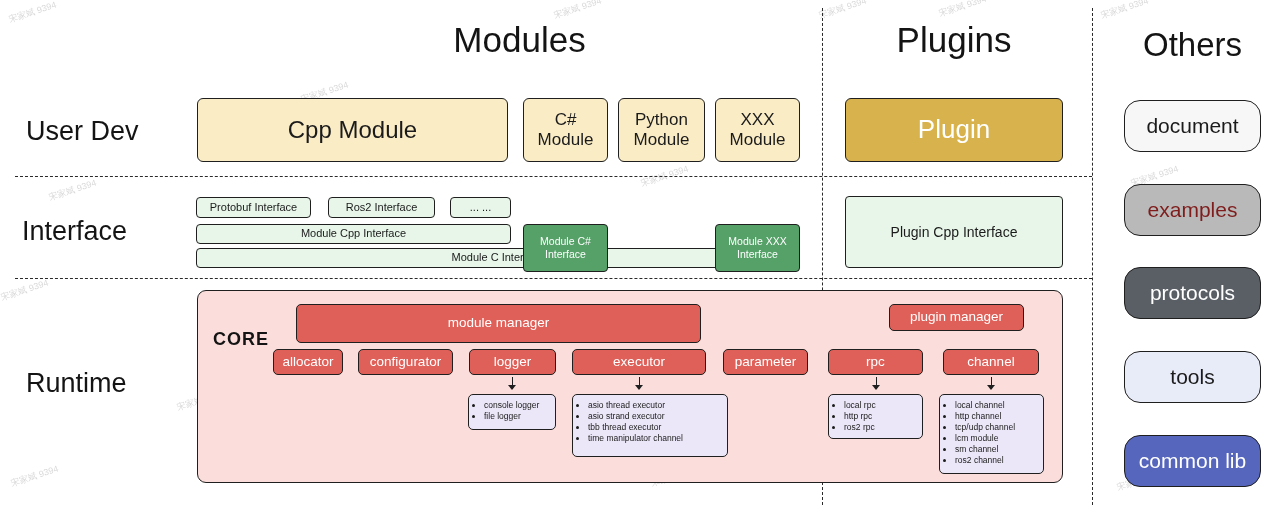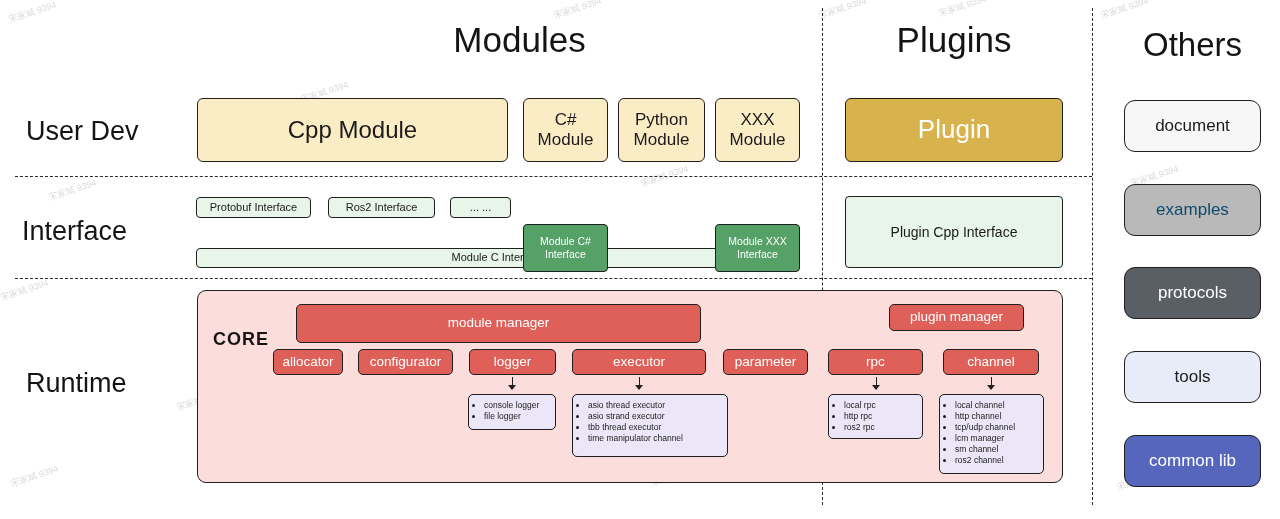--- a/index.html
+++ b/index.html
@@ -35,21 +35,21 @@
   .red{background:var(--red); color:#fff; border-radius:5px; font-size:13.5px;}
   .impl{background:var(--lavender); border:1.2px solid #1f1f1f; border-radius:5px;
         display:block; text-align:left;}
   .impl ul{margin:0; padding:5px 3px 3px 15px; list-style:disc;}
   .impl li{font-size:8.5px; line-height:11px; color:#1b1b1b;}
   .pill{font-size:11px;}
   .giface{font-size:10.5px; padding:2px;margin-top:28px;}
   .arrow{position:absolute; width:0; height:12px; border-left:1.6px solid #1f1f1f;}
   .arrow::after{content:""; position:absolute; bottom:-5px; left:-4.8px; width:0; height:0;
                 border:4px solid transparent; border-top:5px solid #1f1f1f;}
-  .otherbox{width:137px; left:1124px; height:52px; font-size:17px; border-radius:11px;}
+  .otherbox{width:137px; left:1124px; height:52px; font-size:21px; border-radius:16px;}
   .core-label{position:absolute; font-size:18px; font-weight:700; letter-spacing:1px; color:#141414;}
 </style>
 </head>
 <body>
 
 <div class="canvas">
 
   <span class="wm" style="left:8px;top:6px">宋家斌 9394</span>
   <span class="wm" style="left:300px;top:86px">宋家斌 9394</span>
   <span class="wm" style="left:553px;top:2px">宋家斌 9394</span>
@@ -84,20 +84,21 @@
   <div class="box cream" style="left:197px;top:98px;width:311px;height:64px;font-size:24px">Cpp Module</div>
   <div class="box cream" style="left:523px;top:98px;width:85px;height:64px;font-size:17px;padding:4px">C# Module</div>
   <div class="box cream" style="left:618px;top:98px;width:87px;height:64px;font-size:17px;padding:4px">Python Module</div>
   <div class="box cream" style="left:715px;top:98px;width:85px;height:64px;font-size:17px;padding:4px">XXX Module</div>
 
   <div class="box gold" style="left:845px;top:98px;width:218px;height:64px;font-size:26px">Plugin</div>
 
   <div class="box lgreen pill" style="left:196px;top:197px;width:115px;height:21px">Protobuf Interface</div>
   <div class="box lgreen pill" style="left:328px;top:197px;width:107px;height:21px">Ros2 Interface</div>
   <div class="box lgreen pill" style="left:450px;top:197px;width:61px;height:21px">... ...</div>
+  <div class="box lgreen pill" style="left:196px;top:224px;width:315px;height:20px">Module Cpp Interface</div>
   <div class="box lgreen pill" style="left:196px;top:248px;width:604px;height:20px">Module C Interface</div>
   <div class="box green giface" style="left:523px;top:196px;width:85px;height:48px">Module C# Interface</div>
   <div class="box green giface" style="left:715px;top:196px;width:85px;height:48px">Module XXX Interface</div>
 
   <div class="box lgreen" style="left:845px;top:196px;width:218px;height:72px;font-size:14px">Plugin Cpp Interface</div>
 
   <div class="box pinkcore" style="left:197px;top:290px;width:866px;height:193px;display:block">
     <div class="core-label" style="left:15px;top:38px">CORE</div>
 
     <div class="box red" style="left:98px;top:13px;width:405px;height:39px">module manager</div>
@@ -135,26 +136,26 @@
           <li>local rpc</li>
           <li>http rpc</li>
           <li>ros2 rpc</li>
         </ul>
     </div>
     <div class="impl" style="position:absolute;left:741px;top:103px;width:105px;height:80px">
       <ul>
           <li>local channel</li>
           <li>http channel</li>
           <li>tcp/udp channel</li>
-          <li>lcm manager</li>
+          <li>lcm module</li>
           <li>sm channel</li>
           <li>ros2 channel</li>
         </ul>
     </div>
   </div>
 
   <div class="box otherbox" style="top:100px;background:var(--others-document);color:#1b1b1b">document</div>
-  <div class="box otherbox" style="top:184px;background:var(--others-examples);color:#0c4a6e">examples</div>
+  <div class="box otherbox" style="top:184px;background:var(--others-examples);color:#7f1d1d">examples</div>
   <div class="box otherbox" style="top:267px;background:var(--others-protocols);color:#fff">protocols</div>
   <div class="box otherbox" style="top:351px;background:var(--others-tools);color:#1b1b1b">tools</div>
   <div class="box otherbox" style="top:435px;background:var(--others-common-lib);color:#fff">common lib</div>
 
 </div>
 
 </body></html>

